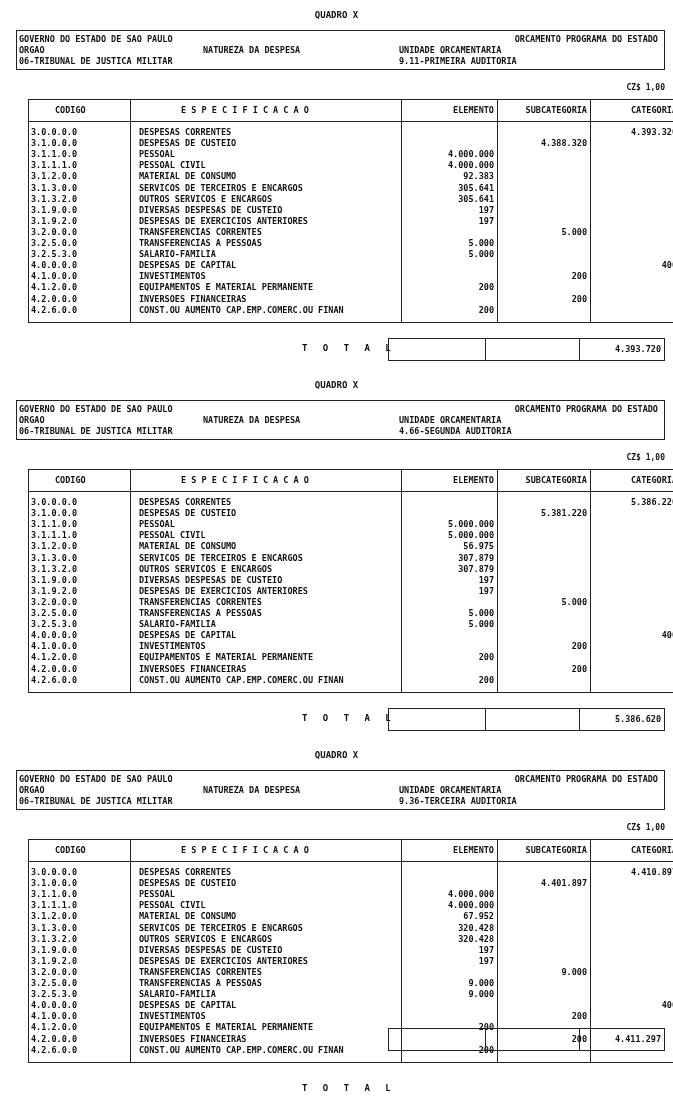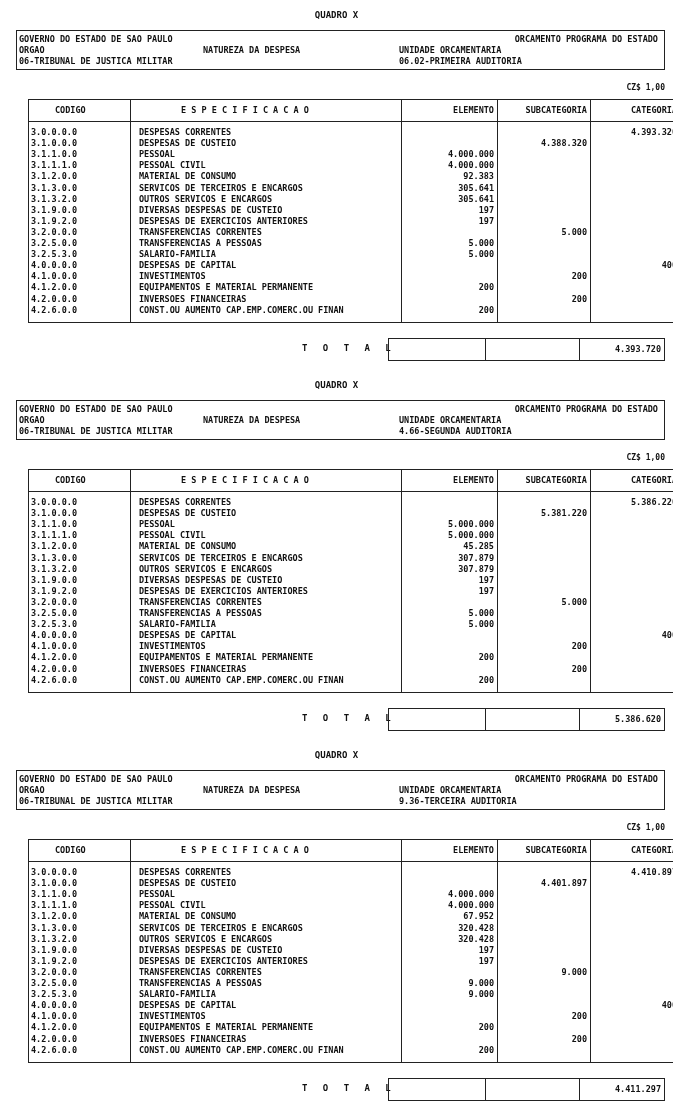--- a/index.html
+++ b/index.html
@@ -28,21 +28,21 @@
 <div id="root">
     <div>
       <div class="qtitle" style="top:10px">QUADRO X</div>
       <div class="hbox" style="top:30px">
       <span class="r" style="left:2px;top:3px">GOVERNO DO ESTADO DE SAO PAULO</span>
       <span class="r" style="right:6px;top:3px">ORCAMENTO PROGRAMA DO ESTADO</span>
       <span class="r" style="left:2px;top:14px">ORGAO</span>
       <span class="r" style="left:186px;top:14px">NATUREZA DA DESPESA</span>
       <span class="r" style="left:382px;top:14px">UNIDADE ORCAMENTARIA</span>
       <span class="r" style="left:2px;top:25px">06-TRIBUNAL DE JUSTICA MILITAR</span>
-      <span class="r" style="left:382px;top:25px">06.02-PRIMEIRA AUDITORIA</span>
+      <span class="r" style="left:382px;top:25px">9.11-PRIMEIRA AUDITORIA</span>
     </div>
       <div class="currency" style="top:83px">CZ$ 1,00</div>
       <div class="tbl" style="top:99px;height:224px">
         <div class="col" style="left:0px;width:102px"></div>
         <div class="col" style="left:102px;width:271px"></div>
         <div class="col" style="left:373px;width:96px"></div>
         <div class="col" style="left:469px;width:93px"></div>
         <div class="col last" style="left:562px;width:89px"></div>
         <div class="thead">
       <span class="th" style="left:26px">CODIGO</span>
@@ -227,21 +227,21 @@
         <div class="row" style="top:60.3px">
         <span class="cell" style="left:2px">3.1.1.1.0</span>
         <span class="cell" style="left:110px">PESSOAL CIVIL</span>
         <span class="cell num" style="left:373px;width:92px">5.000.000</span>
         <span class="cell num" style="left:469px;width:89px"></span>
         <span class="cell num" style="left:562px;width:86px"></span>
       </div>
         <div class="row" style="top:71.4px">
         <span class="cell" style="left:2px">3.1.2.0.0</span>
         <span class="cell" style="left:110px">MATERIAL DE CONSUMO</span>
-        <span class="cell num" style="left:373px;width:92px">45.285</span>
+        <span class="cell num" style="left:373px;width:92px">56.975</span>
         <span class="cell num" style="left:469px;width:89px"></span>
         <span class="cell num" style="left:562px;width:86px"></span>
       </div>
         <div class="row" style="top:82.5px">
         <span class="cell" style="left:2px">3.1.3.0.0</span>
         <span class="cell" style="left:110px">SERVICOS DE TERCEIROS E ENCARGOS</span>
         <span class="cell num" style="left:373px;width:92px">307.879</span>
         <span class="cell num" style="left:469px;width:89px"></span>
         <span class="cell num" style="left:562px;width:86px"></span>
       </div>
@@ -469,19 +469,19 @@
       </div>
         <div class="row" style="top:204.6px">
         <span class="cell" style="left:2px">4.2.6.0.0</span>
         <span class="cell" style="left:110px">CONST.OU AUMENTO CAP.EMP.COMERC.OU FINAN</span>
         <span class="cell num" style="left:373px;width:92px">200</span>
         <span class="cell num" style="left:469px;width:89px"></span>
         <span class="cell num" style="left:562px;width:86px"></span>
       </div>
       </div>
       <div class="totlabel" style="left:302px;top:1083px">T O T A L</div>
-      <div class="totbox" style="top:1078px">
+      <div class="totbox" style="top:1028px">
       <div class="sep" style="left:0;width:96px"></div>
       <div class="sep" style="left:0;width:190px"></div>
       <span class="totval">4.411.297</span>
     </div>
     </div>
   </div>
 
 </body></html>

